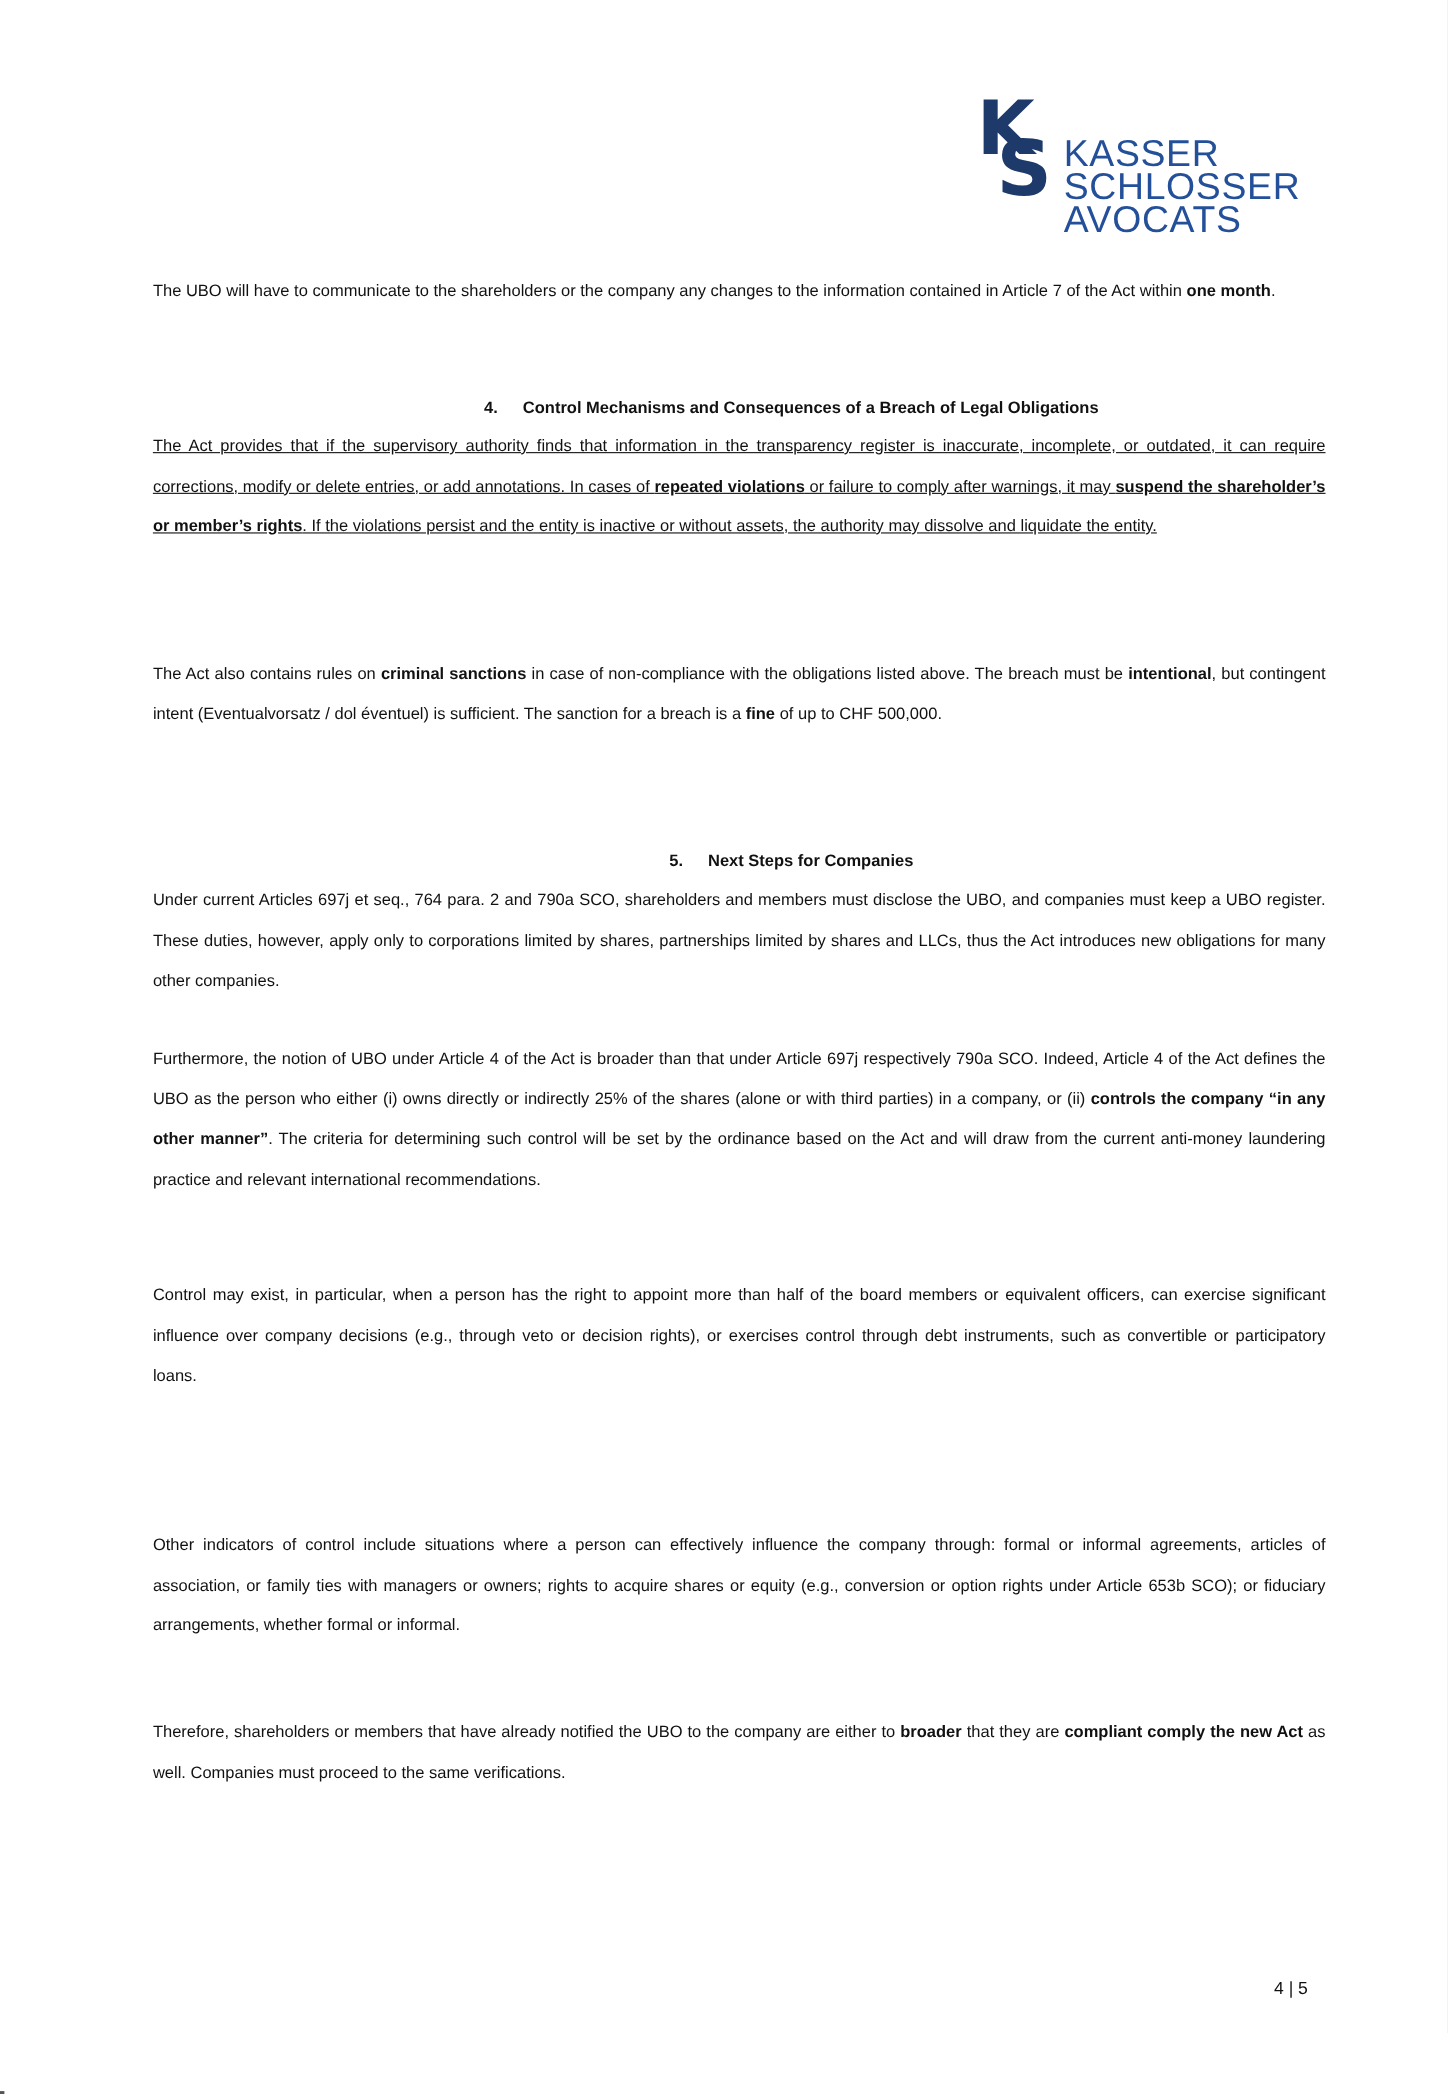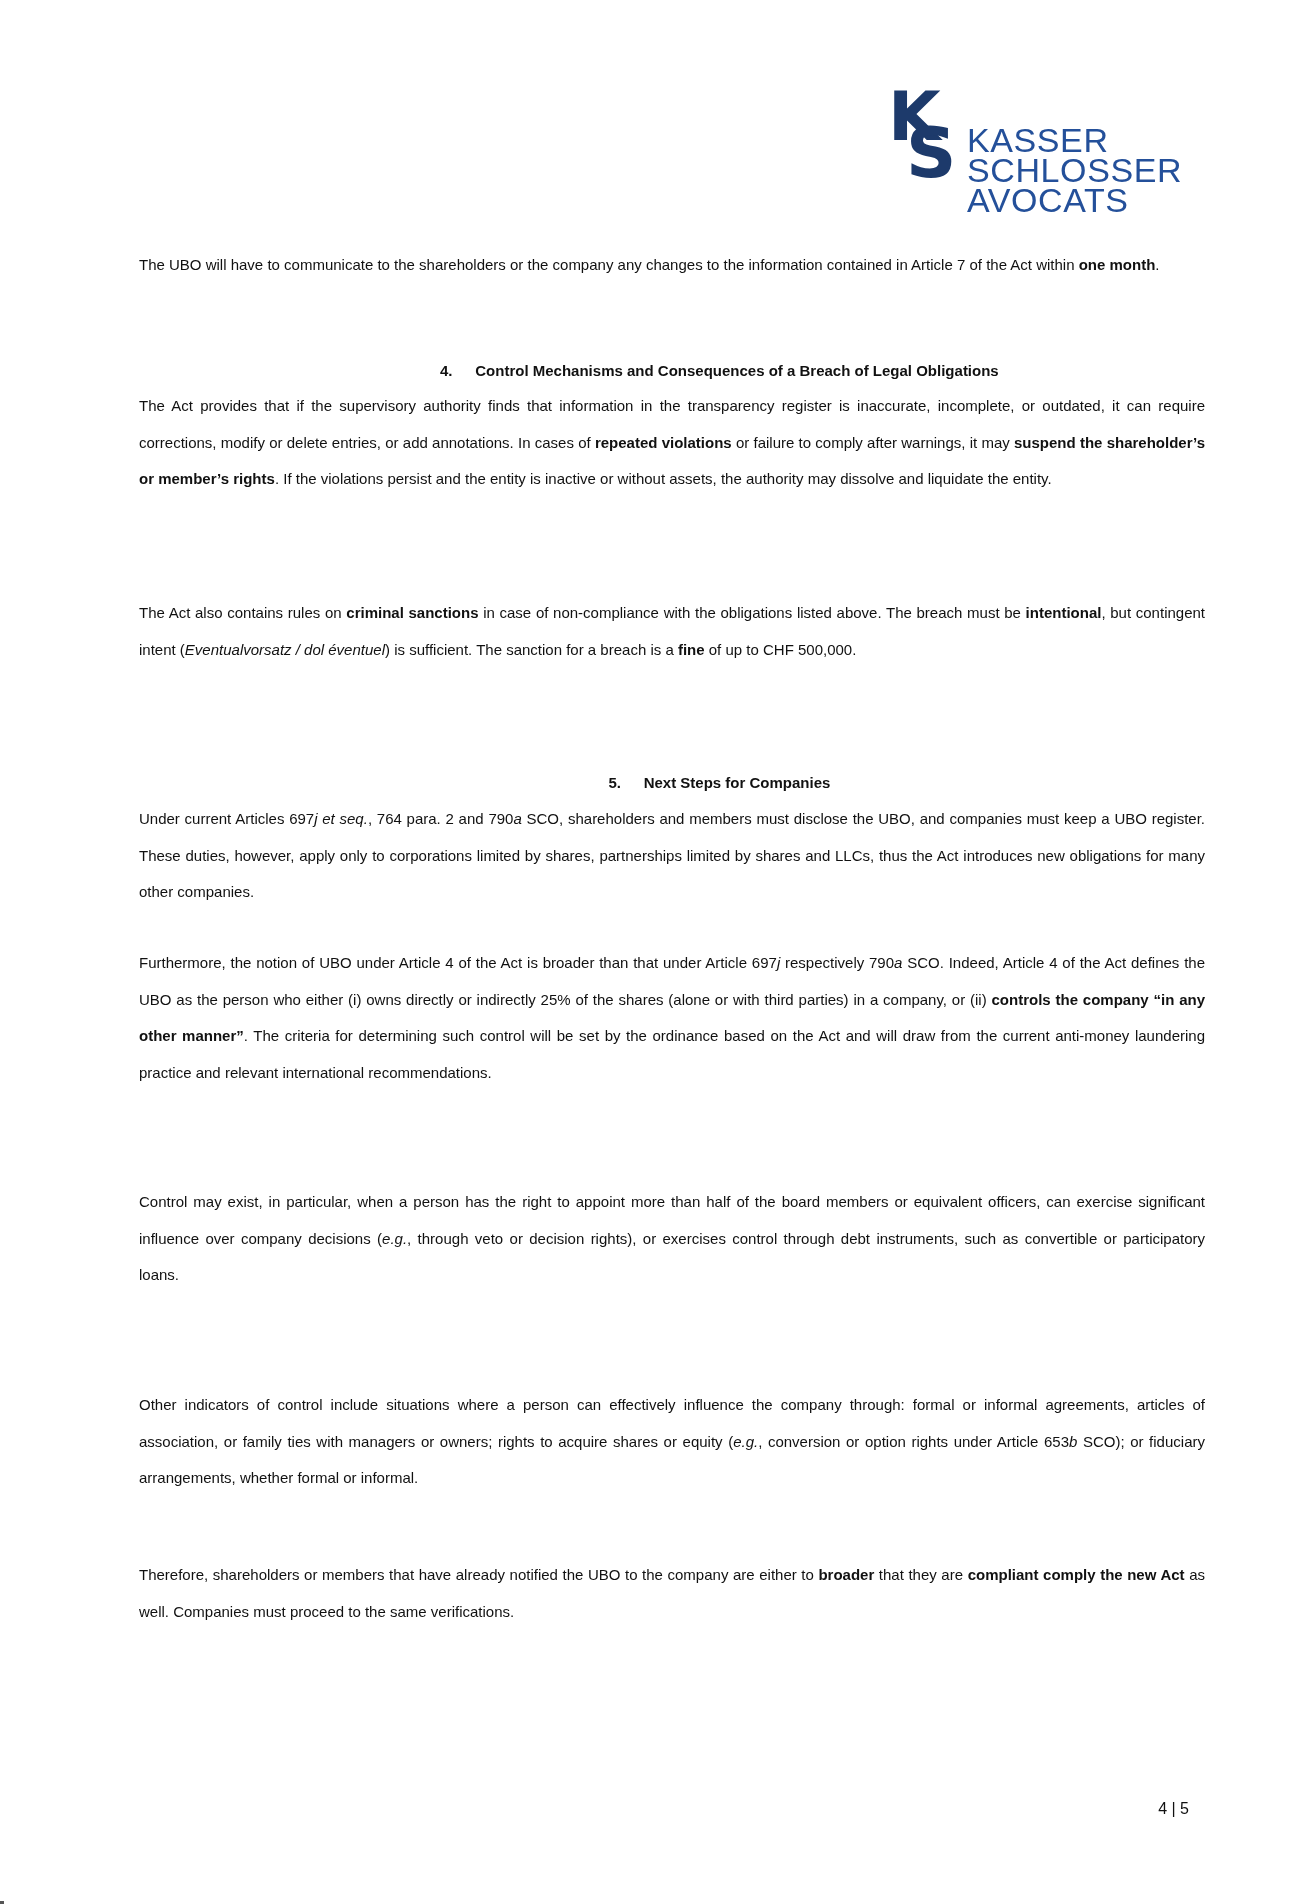--- a/index.html
+++ b/index.html
@@ -30,30 +30,30 @@
     width: 1066px;
     margin: 16px;
     font-size: 15px;
     line-height: 36.5px;
     font-weight: normal;
   }
   .para { text-align: justify; }
   .heading { font-weight: bold; text-align: center; }
   .h-num { display: inline-block; margin-left: 72px; width: 58px; }
   .b { font-weight: bold; }
-  .i { font-style: italic; }
+  .i { }
 
   .blk-0 { top: 231px; }
   .blk-1 { top: 337px; }
-  .blk-2 { top: 372px; }
+  .blk-2 { top: 372px; text-decoration: underline; }
   .blk-3 { top: 579px; }
   .blk-4 { top: 749px; }
   .blk-5 { top: 785px; }
   .blk-6 { top: 929px; }
-  .blk-7 { top: 1168px; }
+  .blk-7 { top: 1144px; }
   .blk-8 { top: 1371px; }
   .blk-9 { top: 1541px; }
 
   
   .pagenum {
     position: absolute;
     top: 1795px;
     right: 127px;
     font-size: 16px;
     line-height: 28px;

